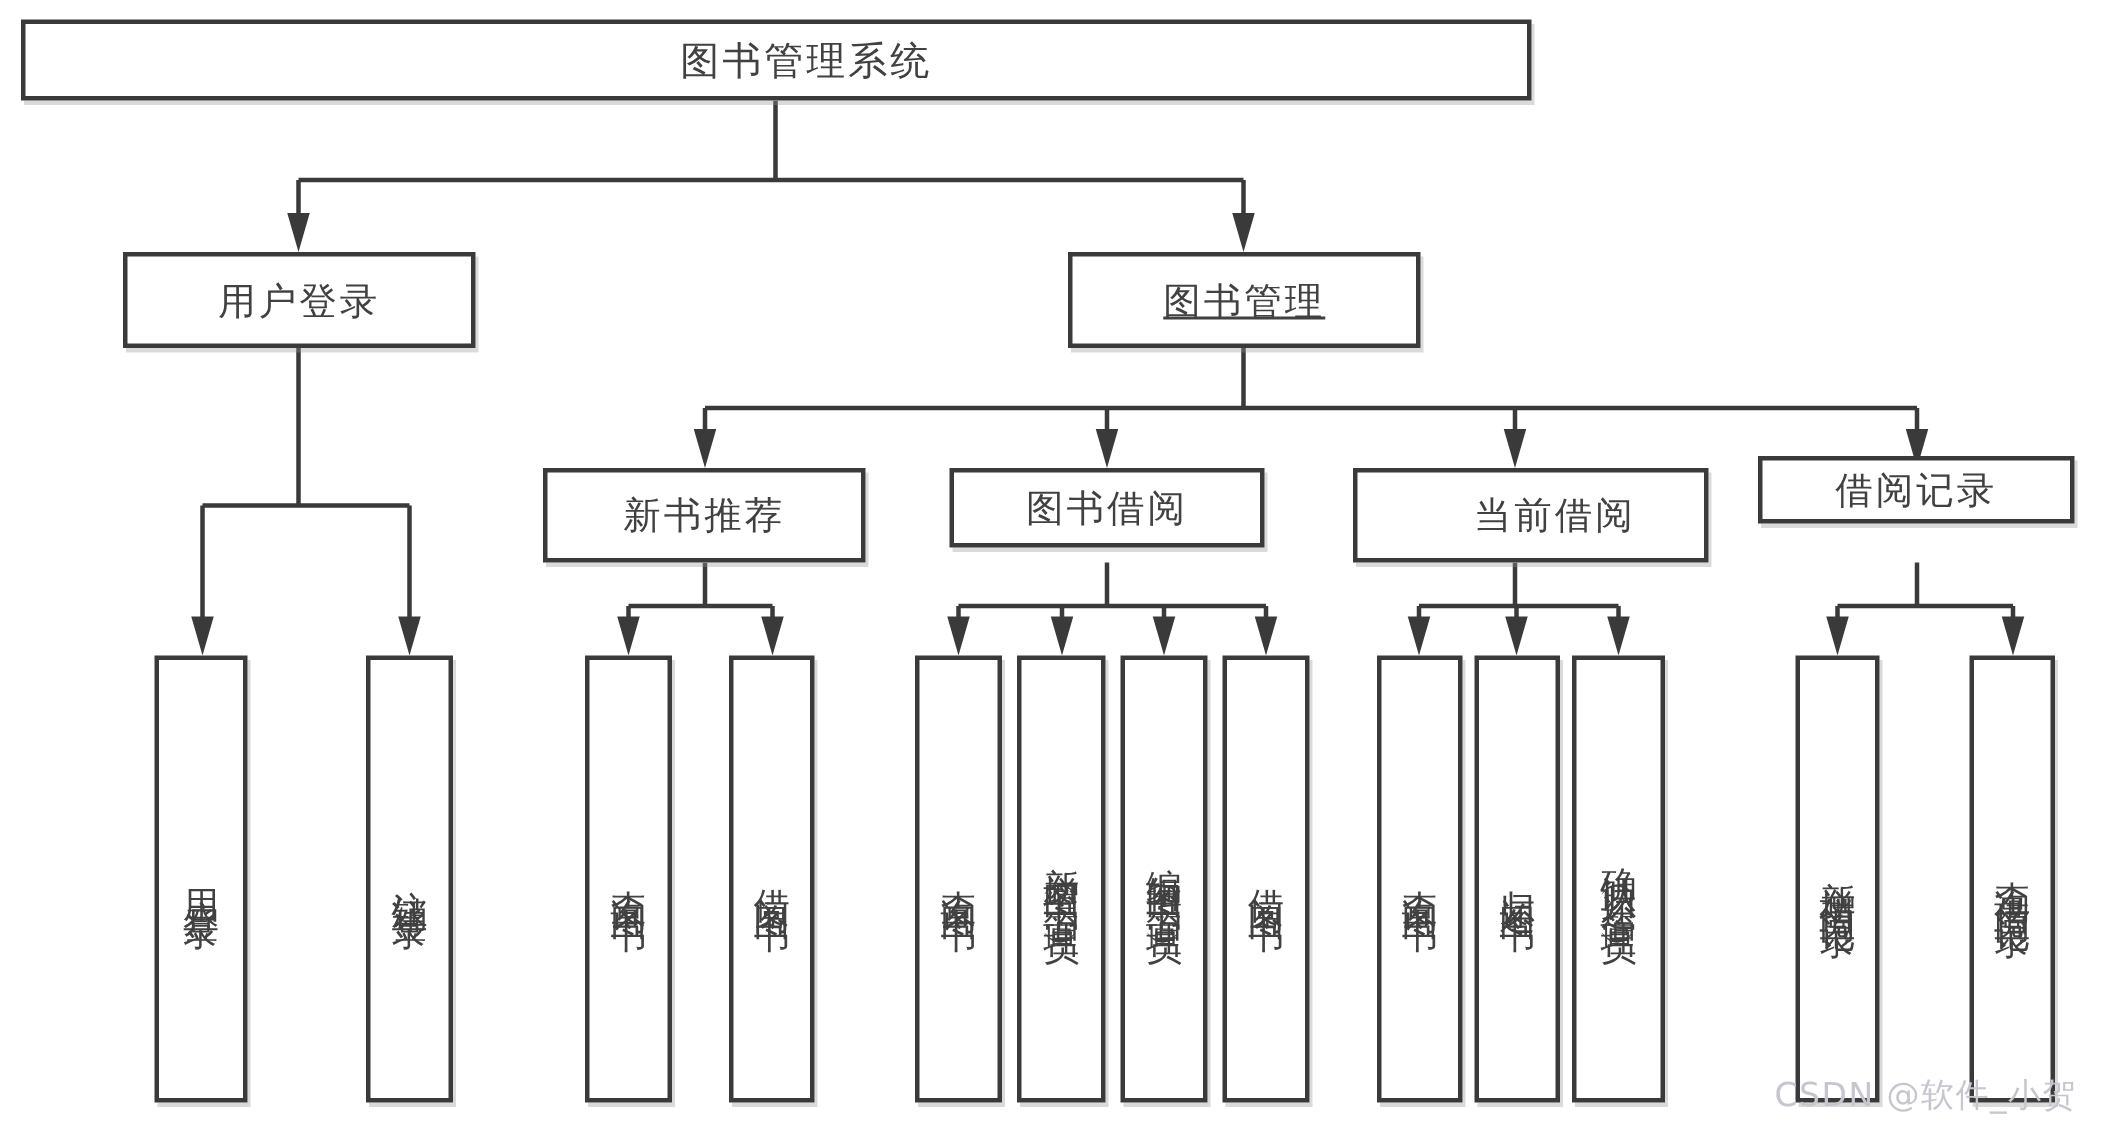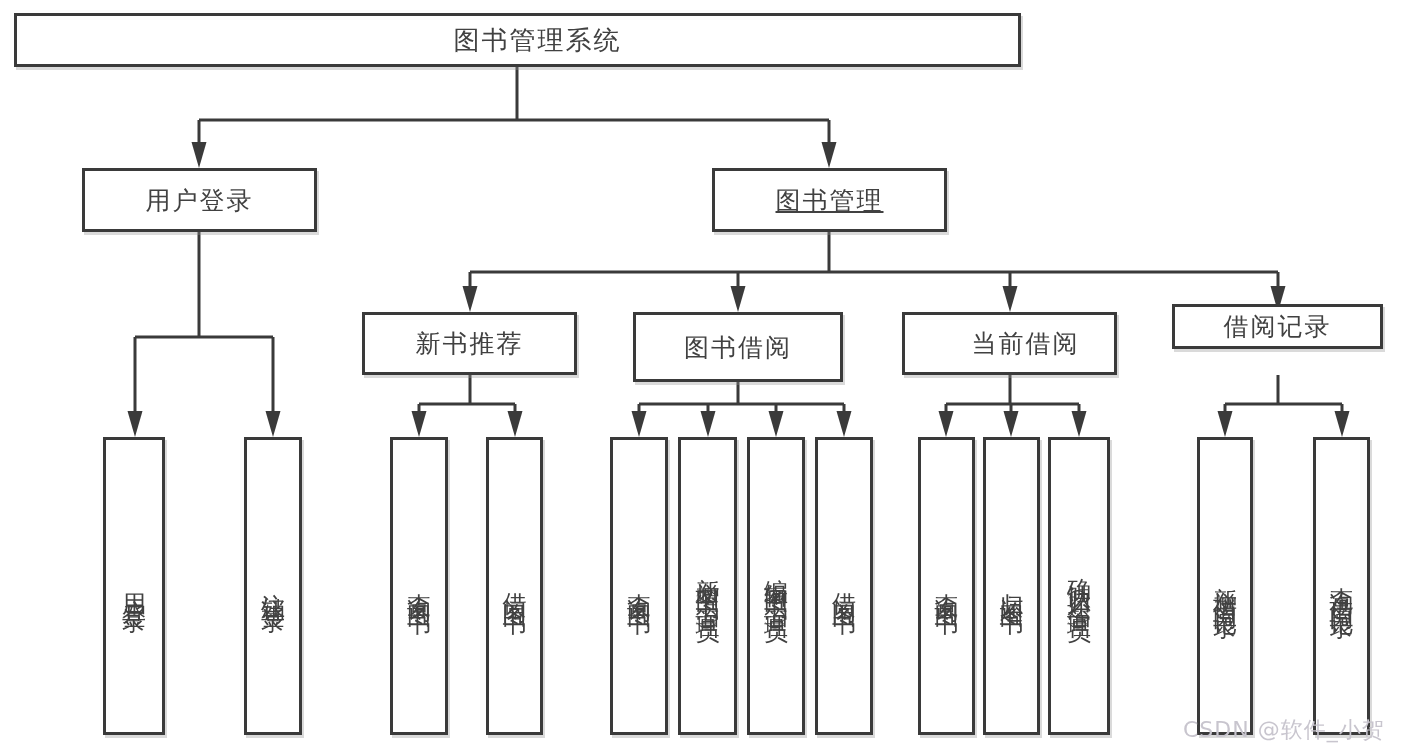--- a/index.html
+++ b/index.html
@@ -97,22 +97,22 @@
       <polygon points="1334.5,411 1349.5,411 1342,437"></polygon>
     </g>
   </svg>
 
   <div class="hbox root" style="left:14px;top:13px;width:1007px;height:54px;padding-left:40px;">图书管理系统</div>
 
   <div class="hbox" style="left:82px;top:168px;width:235px;height:64px;">用户登录</div>
   <div class="hbox" style="left:712px;top:168px;width:235px;height:64px;text-decoration:underline;">图书管理</div>
 
   <div class="hbox" style="left:362px;top:312px;width:215px;height:63px;font-family:Liberation Serif, serif;">新书推荐</div>
-  <div class="hbox" style="left:633px;top:312px;width:210px;height:70px;">图书借阅</div>
-  <div class="hbox" style="left:902px;top:312px;width:215px;height:63px;padding-left:32px;">当前借阅</div>
+  <div class="hbox" style="left:633px;top:312px;width:210px;height:53px;">图书借阅</div>
+  <div class="hbox" style="left:902px;top:312px;width:237px;height:63px;padding-left:32px;">当前借阅</div>
   <div class="hbox" style="left:1172px;top:304px;width:211px;height:45px;">借阅记录</div>
 
   <div class="vcol" style="left:103px;width:62px;">
     <span class="vtext">用户登录</span>
   </div>
   <div class="vcol" style="left:244px;width:58px;">
     <span class="vtext">注销登录</span>
   </div>
 
   <div class="vcol" style="left:390px;width:58px;">

